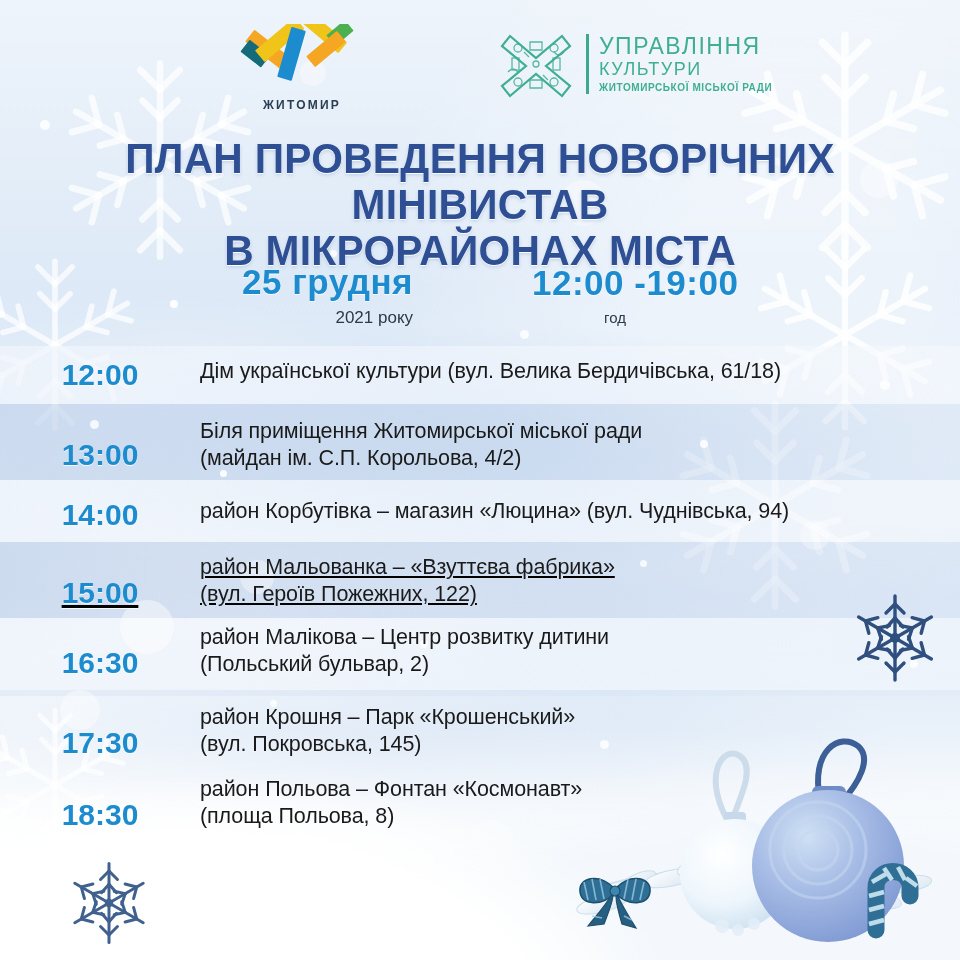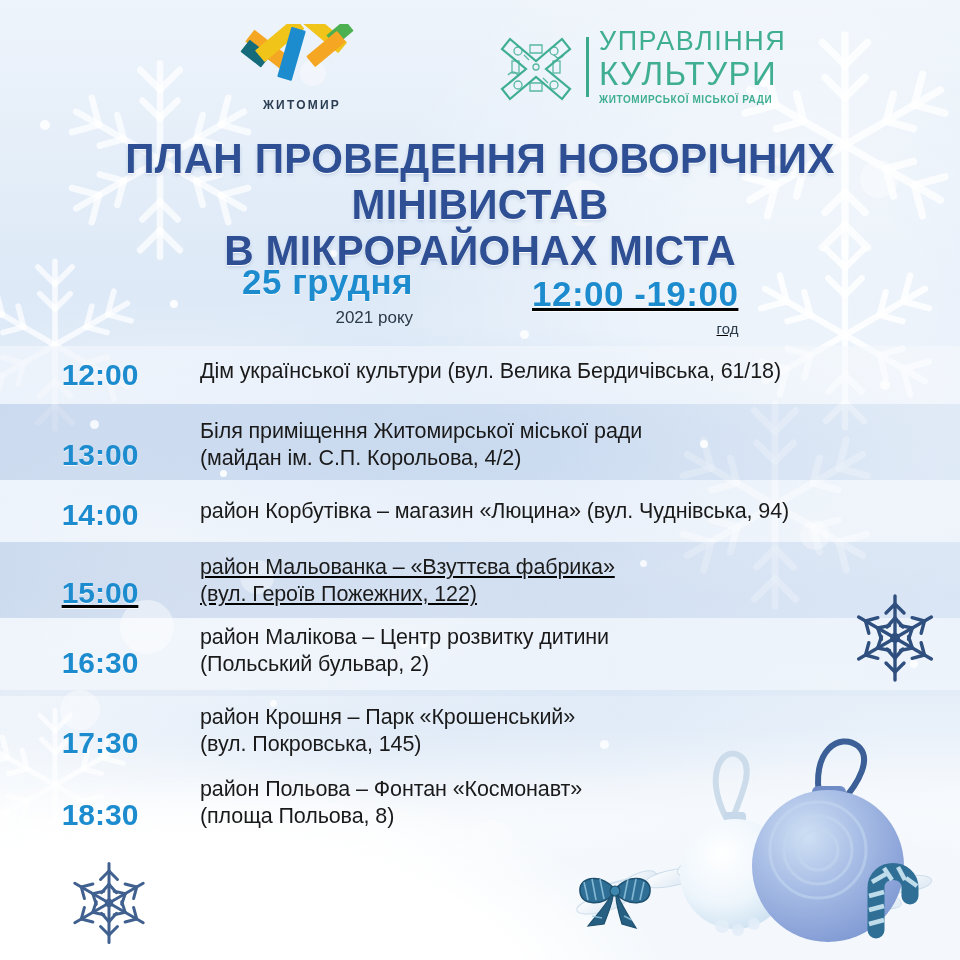--- a/index.html
+++ b/index.html
@@ -46,41 +46,41 @@
   .logo-zh{position:absolute;left:238px;top:24px;width:128px;height:96px;}
   .logo-zh .mark{position:relative;width:128px;height:64px;}
   .logo-zh .wordmark{
     text-align:center;font-weight:bold;font-size:12px;letter-spacing:2.2px;
     color:#2a3d52;margin-top:6px;font-family:"Liberation Sans",sans-serif;
   }
   .logo-cult{position:absolute;left:496px;top:28px;display:flex;align-items:center;gap:10px;}
   .logo-cult .emblem{width:80px;height:72px;}
   .logo-cult .divider{width:3px;height:60px;background:#3aa98c;}
   .logo-cult .txt{line-height:1;}
-  .logo-cult .t1{font-size:27px;letter-spacing:1.5px;color:#3fae92;font-weight:normal;}
-  .logo-cult .t2{font-size:33px;letter-spacing:1.5px;color:#3fae92;font-weight:normal;margin-top:2px;}
+  .logo-cult .t1{font-size:23px;letter-spacing:1.5px;color:#3fae92;font-weight:normal;}
+  .logo-cult .t2{font-size:18px;letter-spacing:1.5px;color:#3fae92;font-weight:normal;margin-top:2px;}
   .logo-cult .t3{font-size:10px;letter-spacing:.6px;color:#3fae92;font-weight:bold;margin-top:5px;}
 
   
   .title{
     position:absolute;left:0;right:0;top:136px;text-align:center;
     color:#2e4f93;font-weight:bold;font-size:42px;line-height:46px;
     letter-spacing:.3px;
     text-shadow:0 1px 0 rgba(255,255,255,.9), 0 2px 4px rgba(120,150,190,.35);
     transform:scaleX(.97);
   }
   .title .l2{display:block;}
 
   
   .datetime{position:absolute;left:0;right:0;top:262px;height:80px;}
   .dt-date{position:absolute;left:242px;top:0;text-align:right;}
   .dt-date .big{font-size:35px;font-weight:bold;color:#1d8ccf;letter-spacing:.5px;
     text-shadow:0 1px 0 rgba(255,255,255,.85);}
   .dt-date .small{font-size:17px;color:#2b3a49;margin-top:6px;margin-left:44px;font-weight:normal;}
-  .dt-time{position:absolute;left:532px;top:12px;text-align:right;text-decoration:underline;}
+  .dt-time{position:absolute;left:532px;top:1px;text-align:left;}
   .dt-time .big{font-size:35px;font-weight:bold;color:#1d8ccf;letter-spacing:.5px;
     text-shadow:0 1px 0 rgba(255,255,255,.85);}
   .dt-time .small{font-size:15px;color:#2b3a49;margin-top:6px;margin-left:72px;font-weight:normal;}
 
   
   .schedule{position:absolute;left:0;right:0;top:346px;}
   .row{position:absolute;left:0;right:0;display:flex;align-items:flex-start;}
   .row .time{
     width:200px;flex:0 0 200px;text-align:center;
     font-size:30px;font-weight:bold;color:#1d8ccf;letter-spacing:0px;

